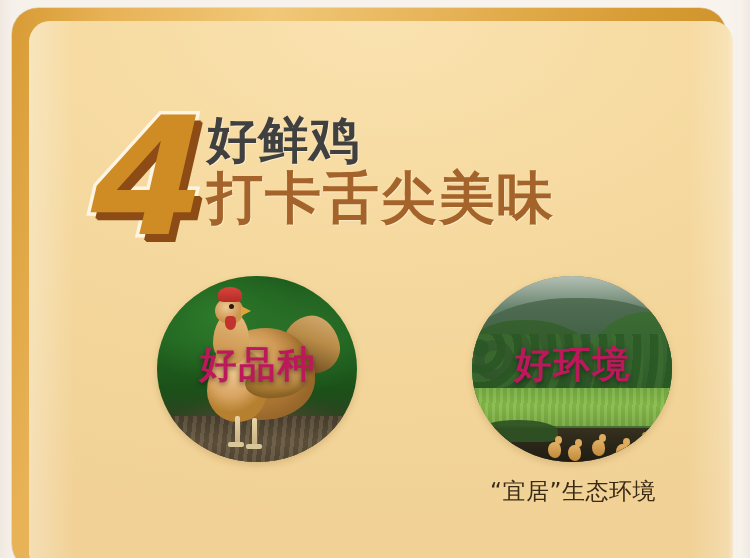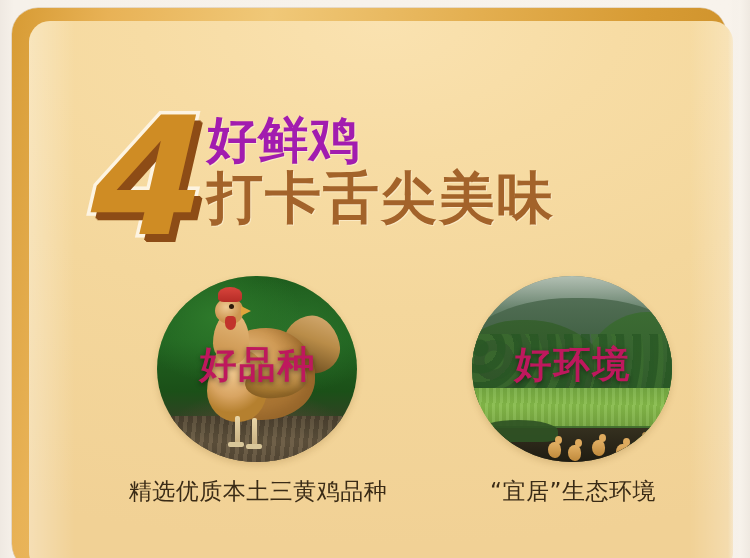--- a/index.html
+++ b/index.html
@@ -121,21 +121,21 @@
     position: absolute;
     left: 207px;
     top: 70px;
     width: 500px;
   }
   .headline-line1 {
     font-family: "DejaVu Sans", "Liberation Sans", sans-serif;
     font-size: 50px;
     font-weight: 700;
     line-height: 1.06;
-    color: #a21caf;
+    color: #404040;
     letter-spacing: 1px;
     text-shadow: 1px 1px 0 rgba(255,248,230,.55);
     white-space: nowrap;
   }
   .headline-line2 {
     font-family: "DejaVu Sans", "Liberation Sans", sans-serif;
     font-size: 56px;
     font-weight: 700;
     line-height: 1.12;
     color: #a3632a;
@@ -518,21 +518,20 @@
             <div class="hen-eye"></div>
             <div class="leg l1"></div>
             <div class="leg l2"></div>
             <div class="foot f1"></div>
             <div class="foot f2"></div>
           </div>
         </div>
         <div class="circle-label">好品种</div>
       </div>
       <div class="caption">
-        <div>精选优质本土三黄鸡品种</div>
       </div>
     </div>
 
     <div class="feature right">
       <div class="circle-wrap">
         <div class="circle">
           <div class="art-landscape">
             <div class="sky-haze"></div>
             <div class="hill-far"></div>
             <div class="hill-right"></div>

